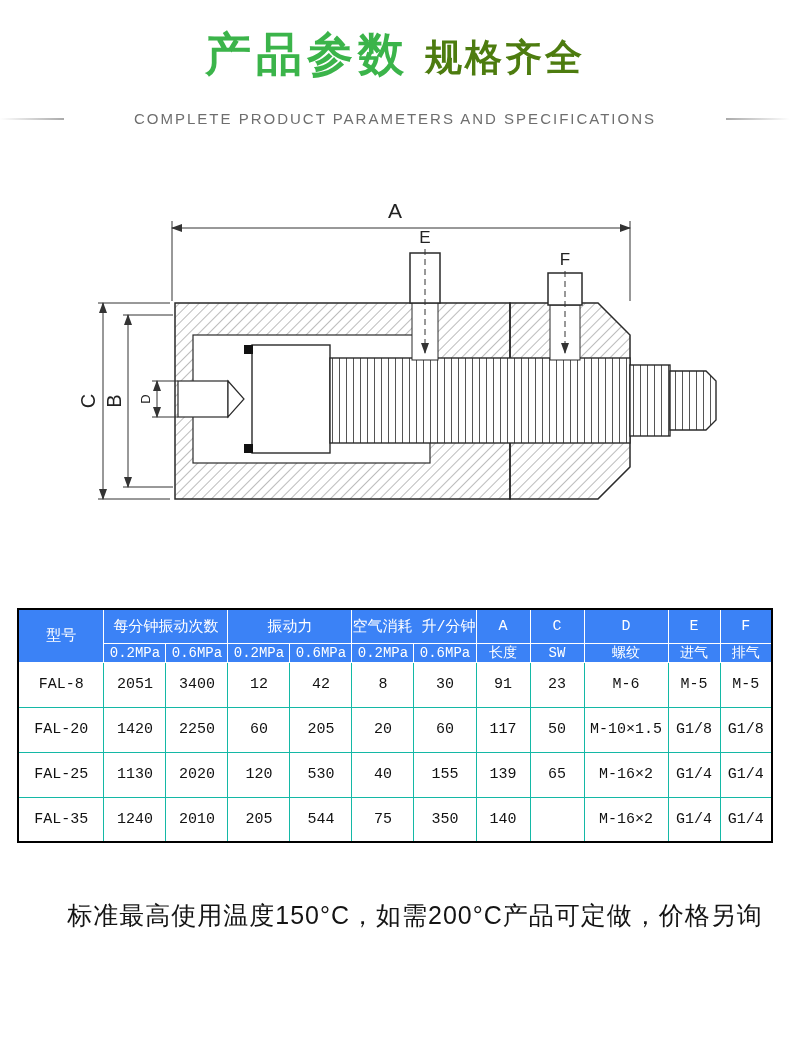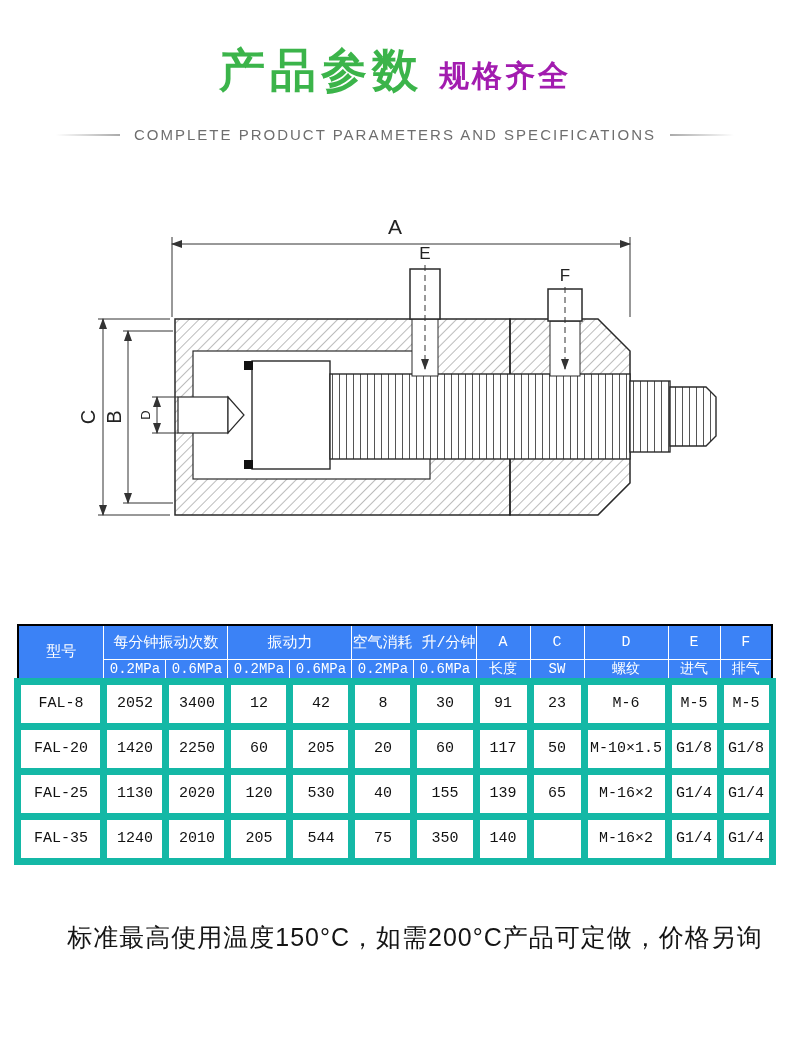--- a/index.html
+++ b/index.html
@@ -1,43 +1,43 @@
 <!DOCTYPE html>
 <html><head>
 <meta charset="utf-8">
 <style>
   * { margin:0; padding:0; box-sizing:border-box; }
   html,body { background:#ffffff; }
   body { width:790px; font-family:"Liberation Sans", sans-serif; }
   .page { position:relative; width:790px; height:1063px; background:#fff; overflow:hidden; }
 
   
-  .header { padding-top:40px; text-align:center; }
+  .header { padding-top:24px; text-align:center; }
   .title-row { display:flex; justify-content:center; align-items:baseline; gap:16px; }
   .title-green { font-size:46px; font-weight:900; color:#3bb44a; letter-spacing:5px; }
-  .title-black { font-size:30px; font-weight:700; color:#a21caf; letter-spacing:3px;text-align:center; }
-  .subtitle-row { margin-top:24px; display:flex; align-items:center; justify-content:center; gap:14px; }
+  .title-black { font-size:37px; font-weight:700; color:#4d7c0f; letter-spacing:3px;text-align:center; }
+  .subtitle-row { margin-top:24px; display:flex; align-items:center; justify-content:space-between; gap:14px; }
   .sub-line { width:64px; height:2px; }
   .sub-line.left  { background:linear-gradient(to left,  #aaa, rgba(255,255,255,0)); }
   .sub-line.right { background:linear-gradient(to right, #aaa, rgba(255,255,255,0)); }
   .subtitle { font-size:15px; color:#6e6e6e; letter-spacing:2px; font-weight:500; }
 
   
   .diagram-wrap { margin-top:58px; }
   svg { display:block; }
   svg text { font-family:"Liberation Sans", sans-serif; fill:#222; }
 
   
   .spec-table { width:754px; margin:78px auto 0 auto; border-collapse:collapse; table-layout:fixed;
                 border:2px solid #000; font-family:"Liberation Mono","DejaVu Sans Mono", monospace; }
   .spec-table th { background:#3b82f6; color:#fff; font-weight:normal; border:1px solid #fff;
                    text-align:center; vertical-align:middle; }
   .spec-table thead tr.top th { height:34px; font-size:15px; }
   .spec-table thead tr.sub th { height:14px; font-size:14px; }
-  .spec-table td { border:7px solid #14b8a6; height:45px; text-align:center; vertical-align:middle;
+  .spec-table td { border:1px solid #14b8a6; height:45px; text-align:center; vertical-align:middle;
                    font-size:15px; color:#111; background:#fff; }
 
   
   .note { margin-top:56px; text-align:center; font-size:25px; color:#141414; letter-spacing:1px;margin-left:40px; }
 </style>
 </head>
 <body>
 
 <div class="page">
 
@@ -156,21 +156,21 @@
         <th>长度</th>
         <th>SW</th>
         <th>螺纹</th>
         <th>进气</th>
         <th>排气</th>
       </tr>
     </thead>
     <tbody>
         <tr>
           <td>FAL-8</td>
-          <td>2052</td>
+          <td>2051</td>
           <td>3400</td>
           <td>12</td>
           <td>42</td>
           <td>8</td>
           <td>30</td>
           <td>91</td>
           <td>23</td>
           <td>M-6</td>
           <td>M-5</td>
           <td>M-5</td>

